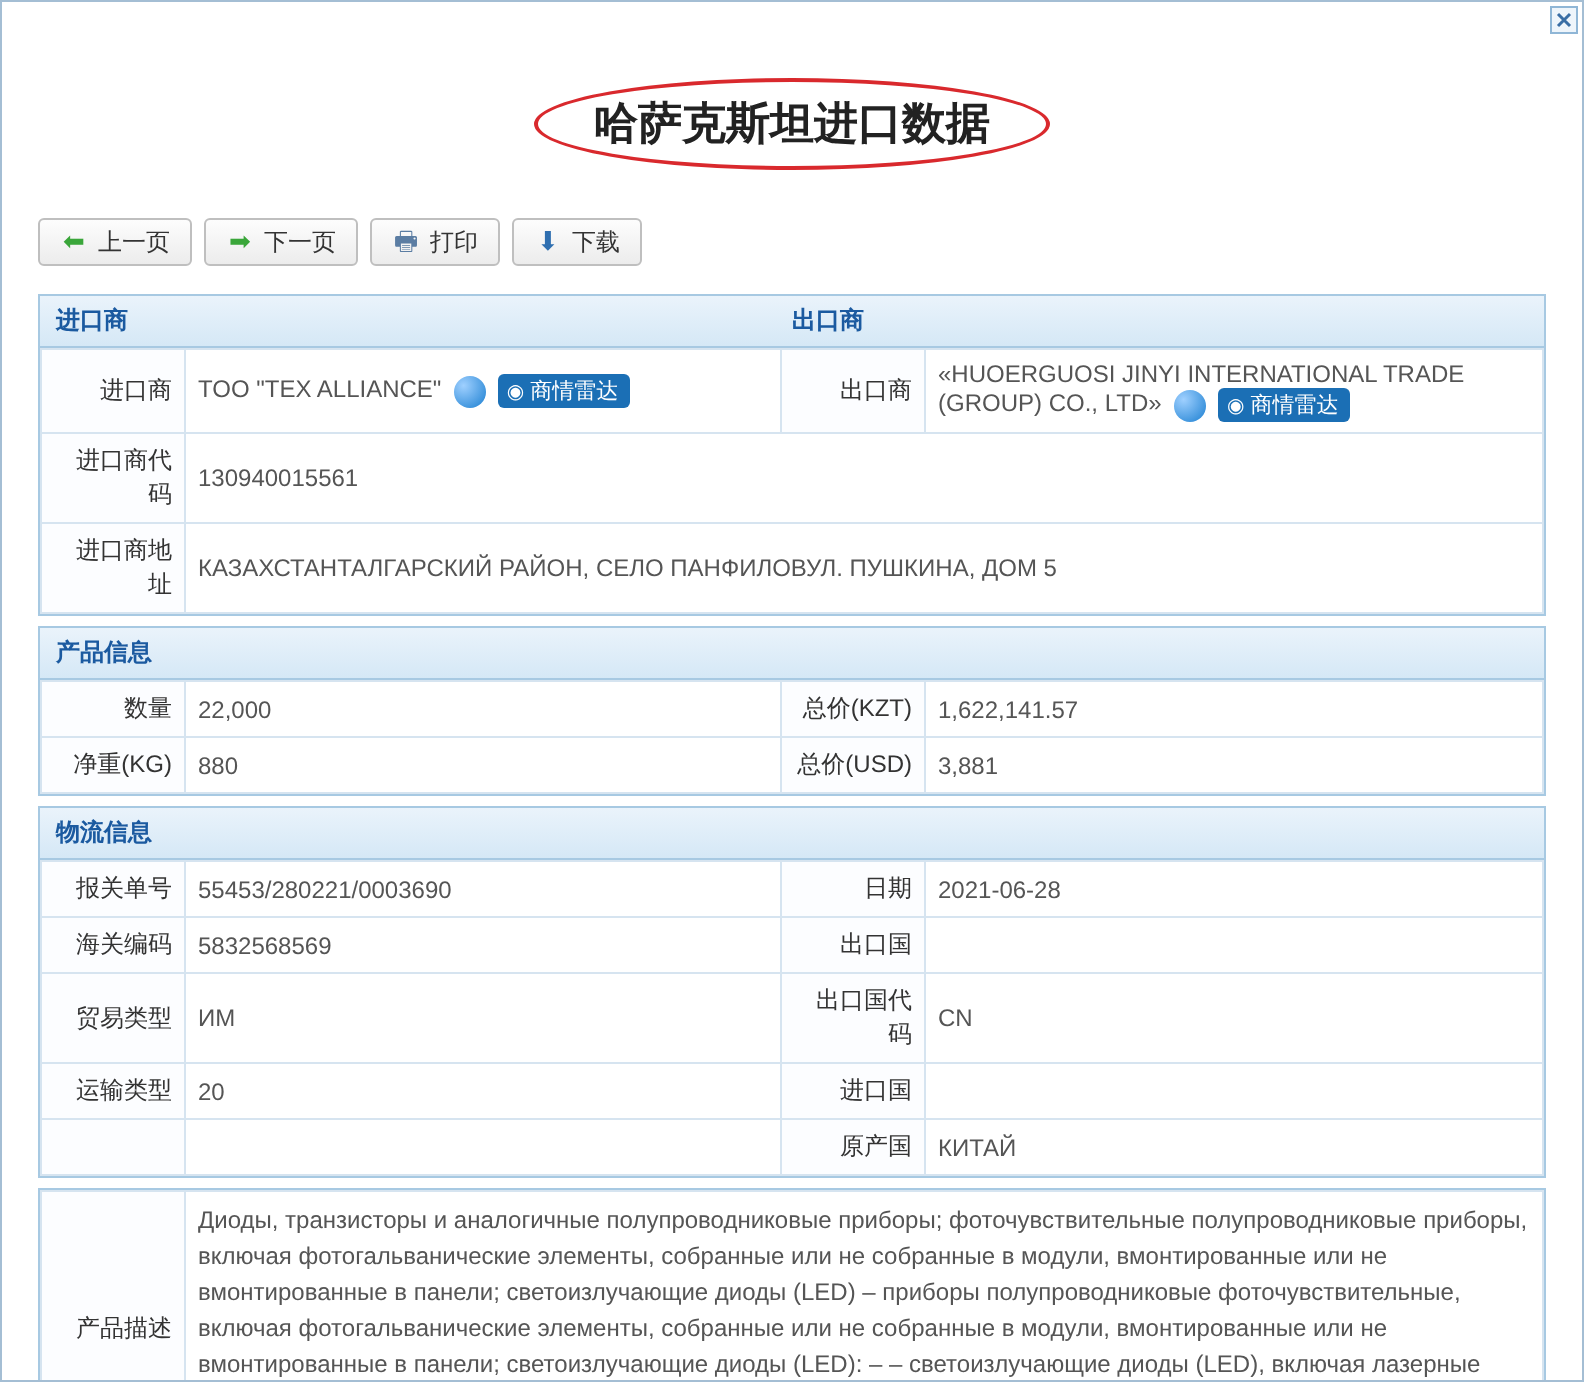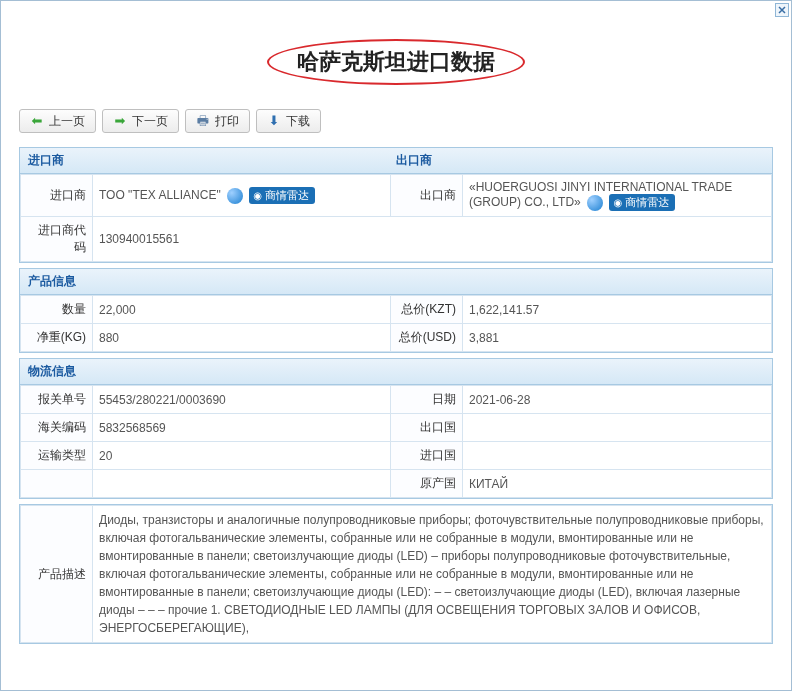--- a/index.html
+++ b/index.html
@@ -170,20 +170,24 @@
             <span class="globe"></span>
             <span class="radar-badge">
                   <span>商情雷达</span>
                 </span>
           </td>
         </tr>
         <tr>
           <td class="lab">进口商代码</td>
           <td colspan="3">130940015561</td>
         </tr>
+        <tr>
+          <td class="lab">进口商地址</td>
+          <td colspan="3">КАЗАХСТАНТАЛГАРСКИЙ РАЙОН, СЕЛО ПАНФИЛОВУЛ. ПУШКИНА, ДОМ 5</td>
+        </tr>
       </tbody>
         </table>
     </div>
 
     <div class="panel">
       <div class="panel-hd">
         <div class="col2">产品信息</div>
       </div>
       <table class="grid">
         <tbody>
@@ -215,20 +219,26 @@
           <td class="lab">日期</td>
           <td>2021-06-28</td>
         </tr>
         <tr>
           <td class="lab">海关编码</td>
           <td>5832568569</td>
           <td class="lab">出口国</td>
           <td></td>
         </tr>
         <tr>
+          <td class="lab">贸易类型</td>
+          <td>ИМ</td>
+          <td class="lab">出口国代码</td>
+          <td>CN</td>
+        </tr>
+        <tr>
           <td class="lab">运输类型</td>
           <td>20</td>
           <td class="lab">进口国</td>
           <td></td>
         </tr>
         <tr>
           <td class="lab"></td>
           <td></td>
           <td class="lab">原产国</td>
           <td>КИТАЙ</td>

